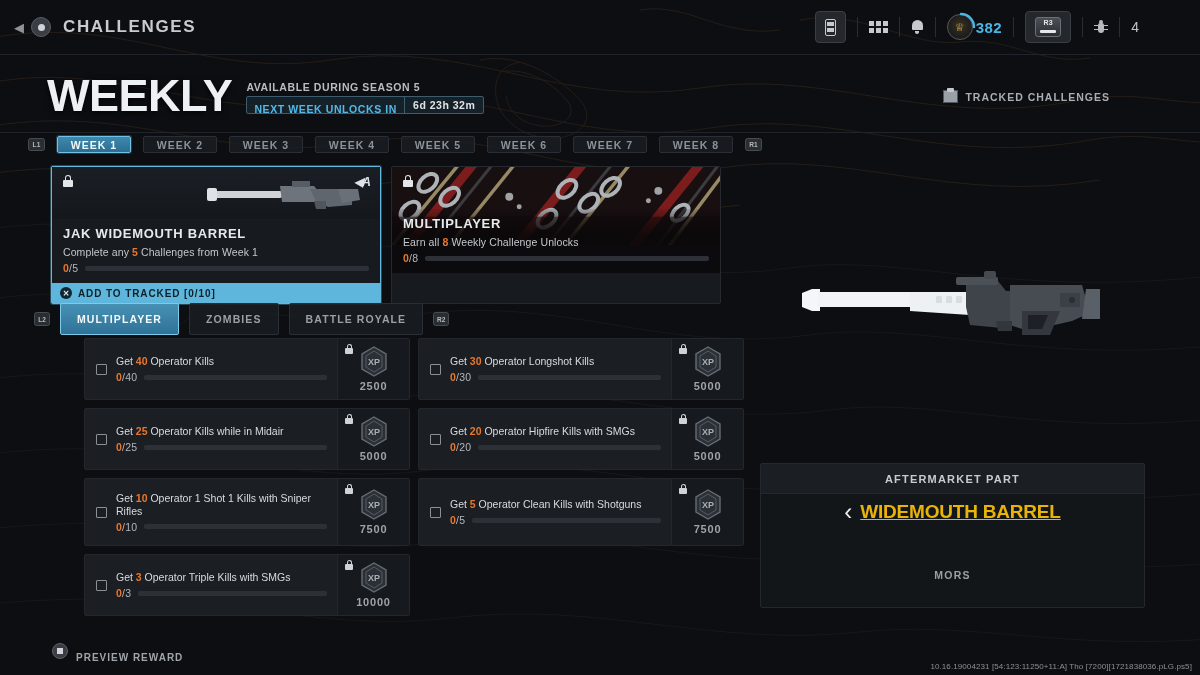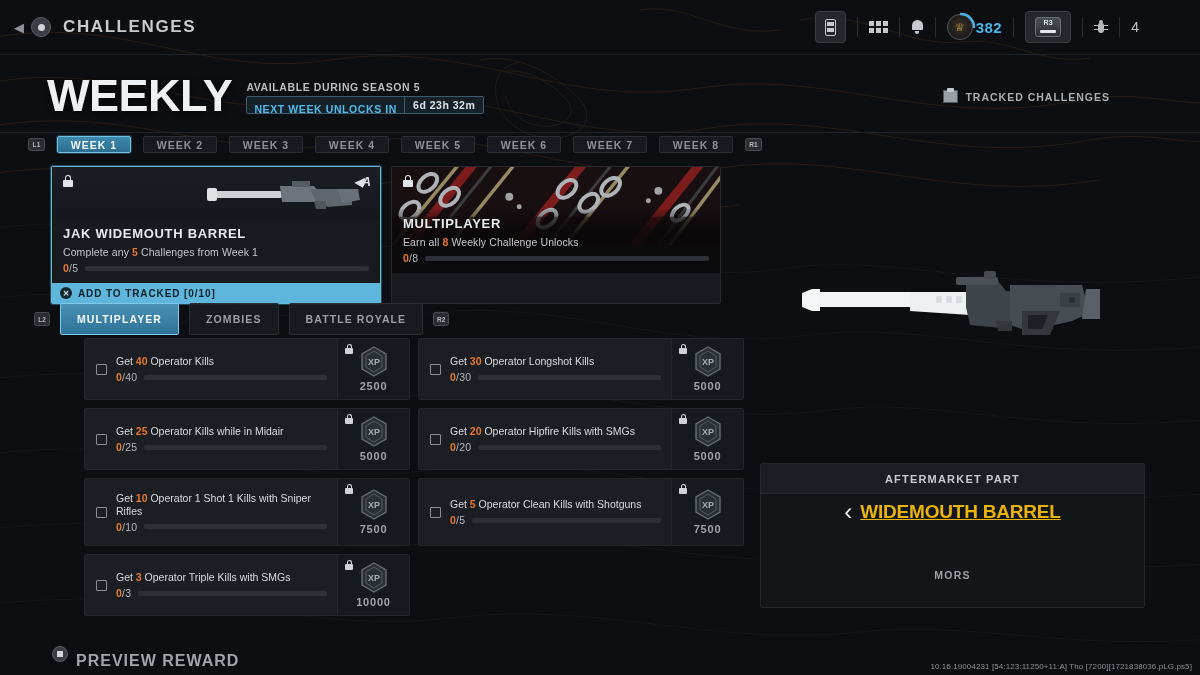--- a/index.html
+++ b/index.html
@@ -281,21 +281,21 @@
 
   
   .footer-btn {
     position: absolute; left: 52px; top: 638px; display: flex; align-items: center; gap: 8px; z-index: 5;
   }
   .sqbtn {
     width: 16px; height: 16px; border-radius: 50%; background: #3a3e44; border: 1px solid #5b6067;
     display: flex; align-items: center; justify-content: center;
   }
   .sqbtn i { width: 6px; height: 6px; background: #d2d6da; display: block; }
-  .footer-text { font-size: 16px; letter-spacing: 1px; color: #a0a5ab; font-weight: 700; margin-top: 14px; }
+  .footer-text { font-size: 10px; letter-spacing: 1px; color: #a0a5ab; font-weight: 700; margin-top: 14px; }
   .build-text {
     position: absolute; right: 8px; bottom: 4px; z-index: 5;
     font-size: 8px; color: #8b9097; letter-spacing: .1px;
     font-family: "Liberation Sans", sans-serif;
   }
 </style>
 </head>
 <body>
 
 <div id="app">

